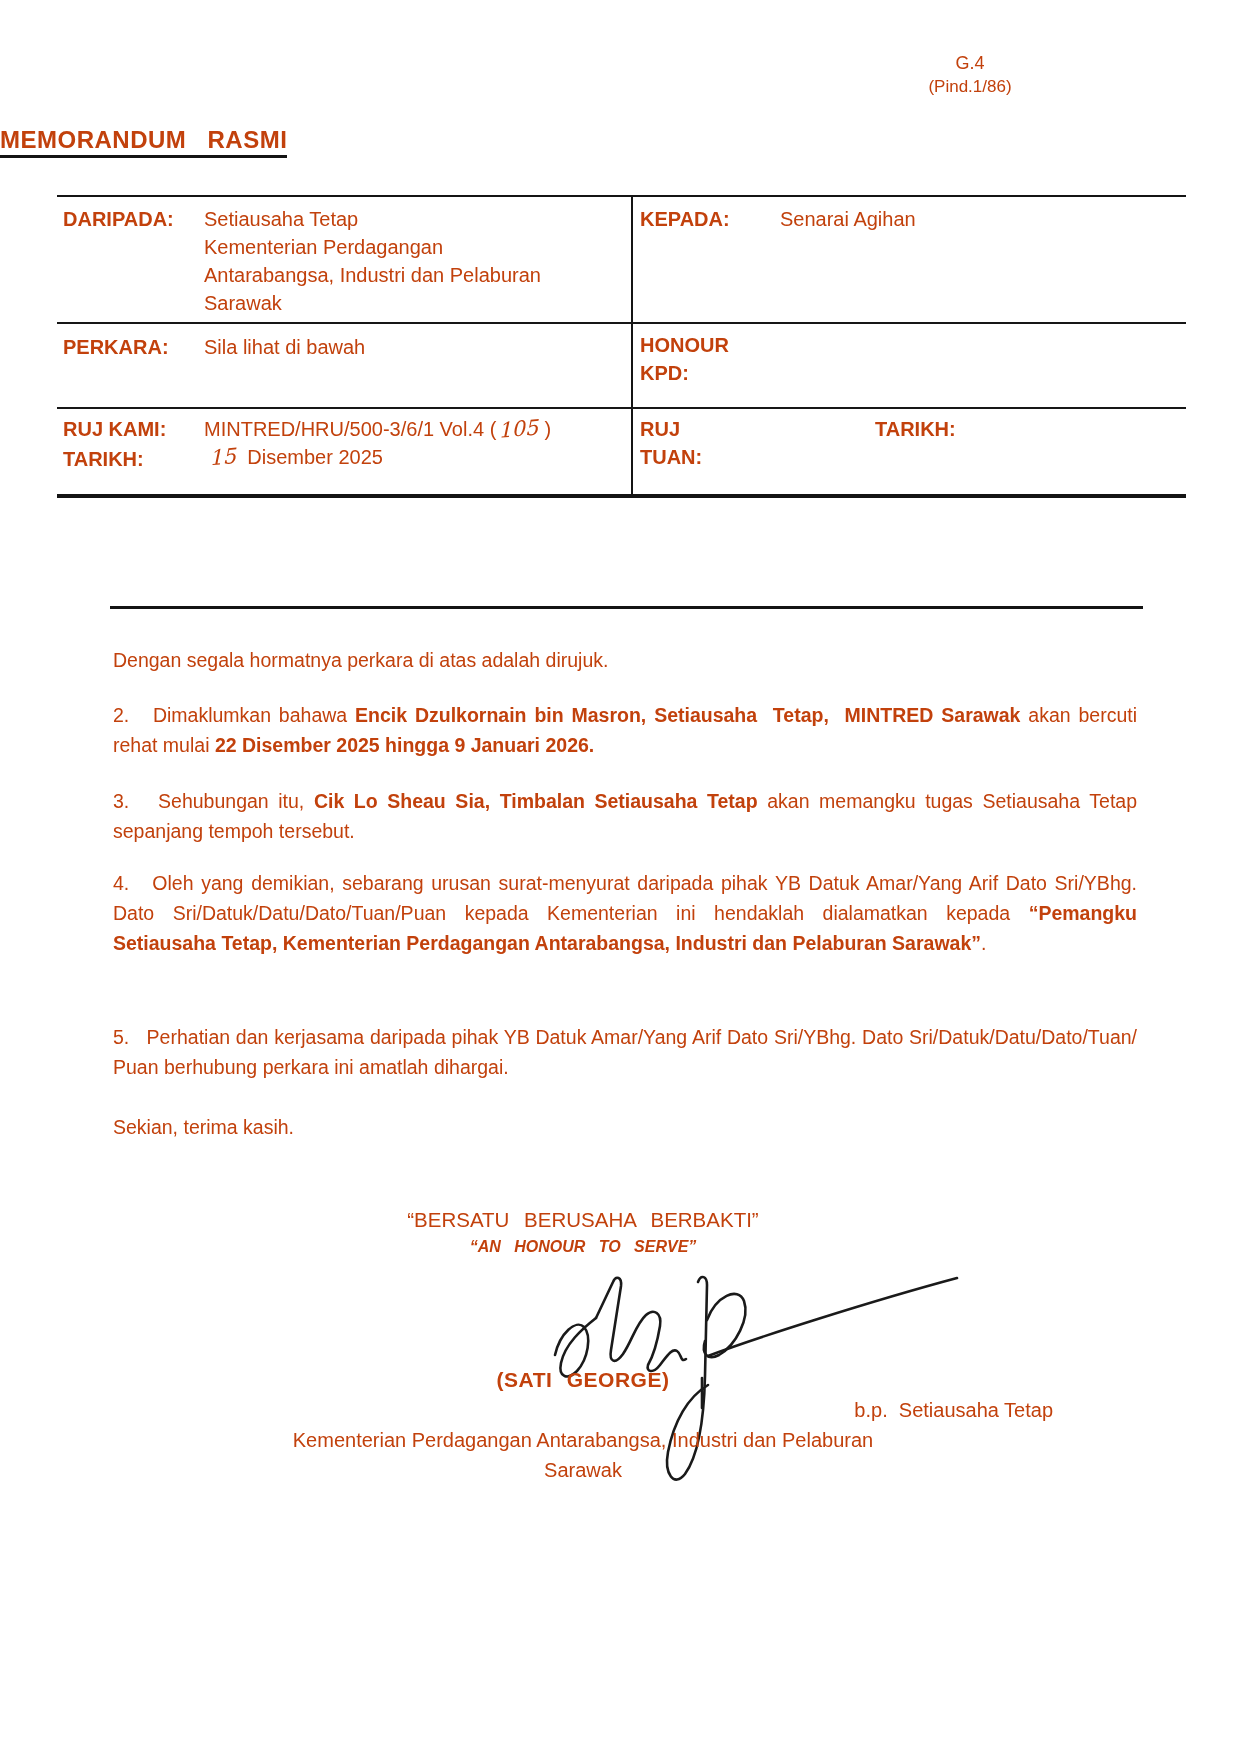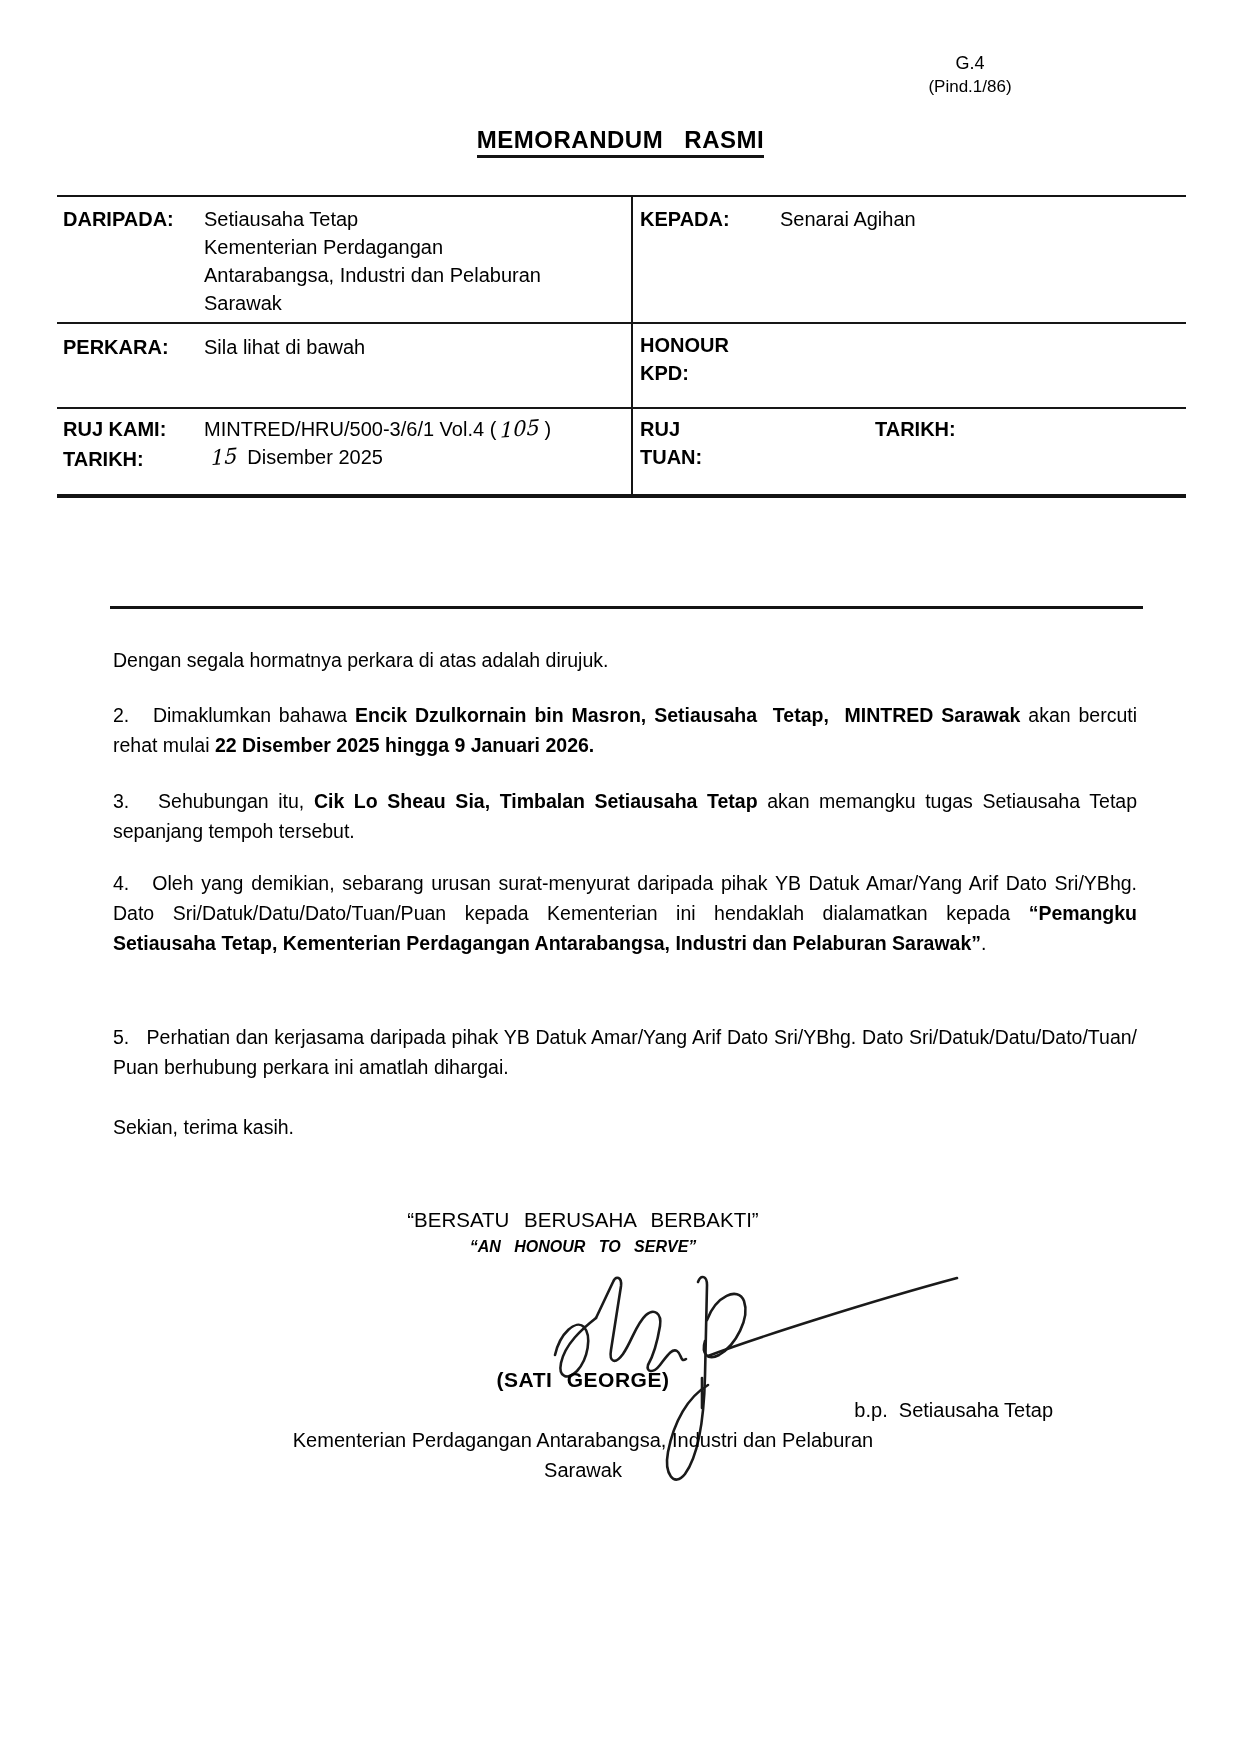--- a/index.html
+++ b/index.html
@@ -1,34 +1,34 @@
 <!DOCTYPE html>
 <html><head>
 <meta charset="utf-8">
 <style>
   html,body{margin:0;padding:0;background:#e8e8e8;}
   .page{
     position:relative;
     width:1241px;height:1755px;
     margin:0 auto;
     background:#ffffff;
-    color:#000000;
+    color:#c2410c;
     font-family:"Liberation Sans", sans-serif;
     overflow:hidden;
   }
   .abs{position:absolute;}
   .b{font-weight:bold;}
 
   
   .form-code{left:915px;top:52px;width:110px;text-align:center;font-size:18px;line-height:23px;}
   .form-rev{left:895px;top:76px;width:150px;text-align:center;font-size:17px;line-height:22px;}
 
   
   .memo-title{
-    left:0;top:126px;width:1241px;text-align:center;
+    left:0;top:126px;width:1241px;text-align:left;
     font-size:24px;font-weight:bold;letter-spacing:.5px;word-spacing:14px;
   }
   .memo-title span{border-bottom:3px solid #141414;padding-bottom:2px;}
 
   
   .memo-table{left:57px;top:195px;width:1129px;height:297px;
     border-top:2px solid #141414;border-bottom:4px solid #141414;}
   .tbl-divider{left:574px;top:0;width:2px;height:297px;background:#141414;}
   .tbl-row-sep1{left:0;top:125px;width:1129px;height:2px;background:#161616;}
   .tbl-row-sep2{left:0;top:210px;width:1129px;height:2px;background:#161616;}

